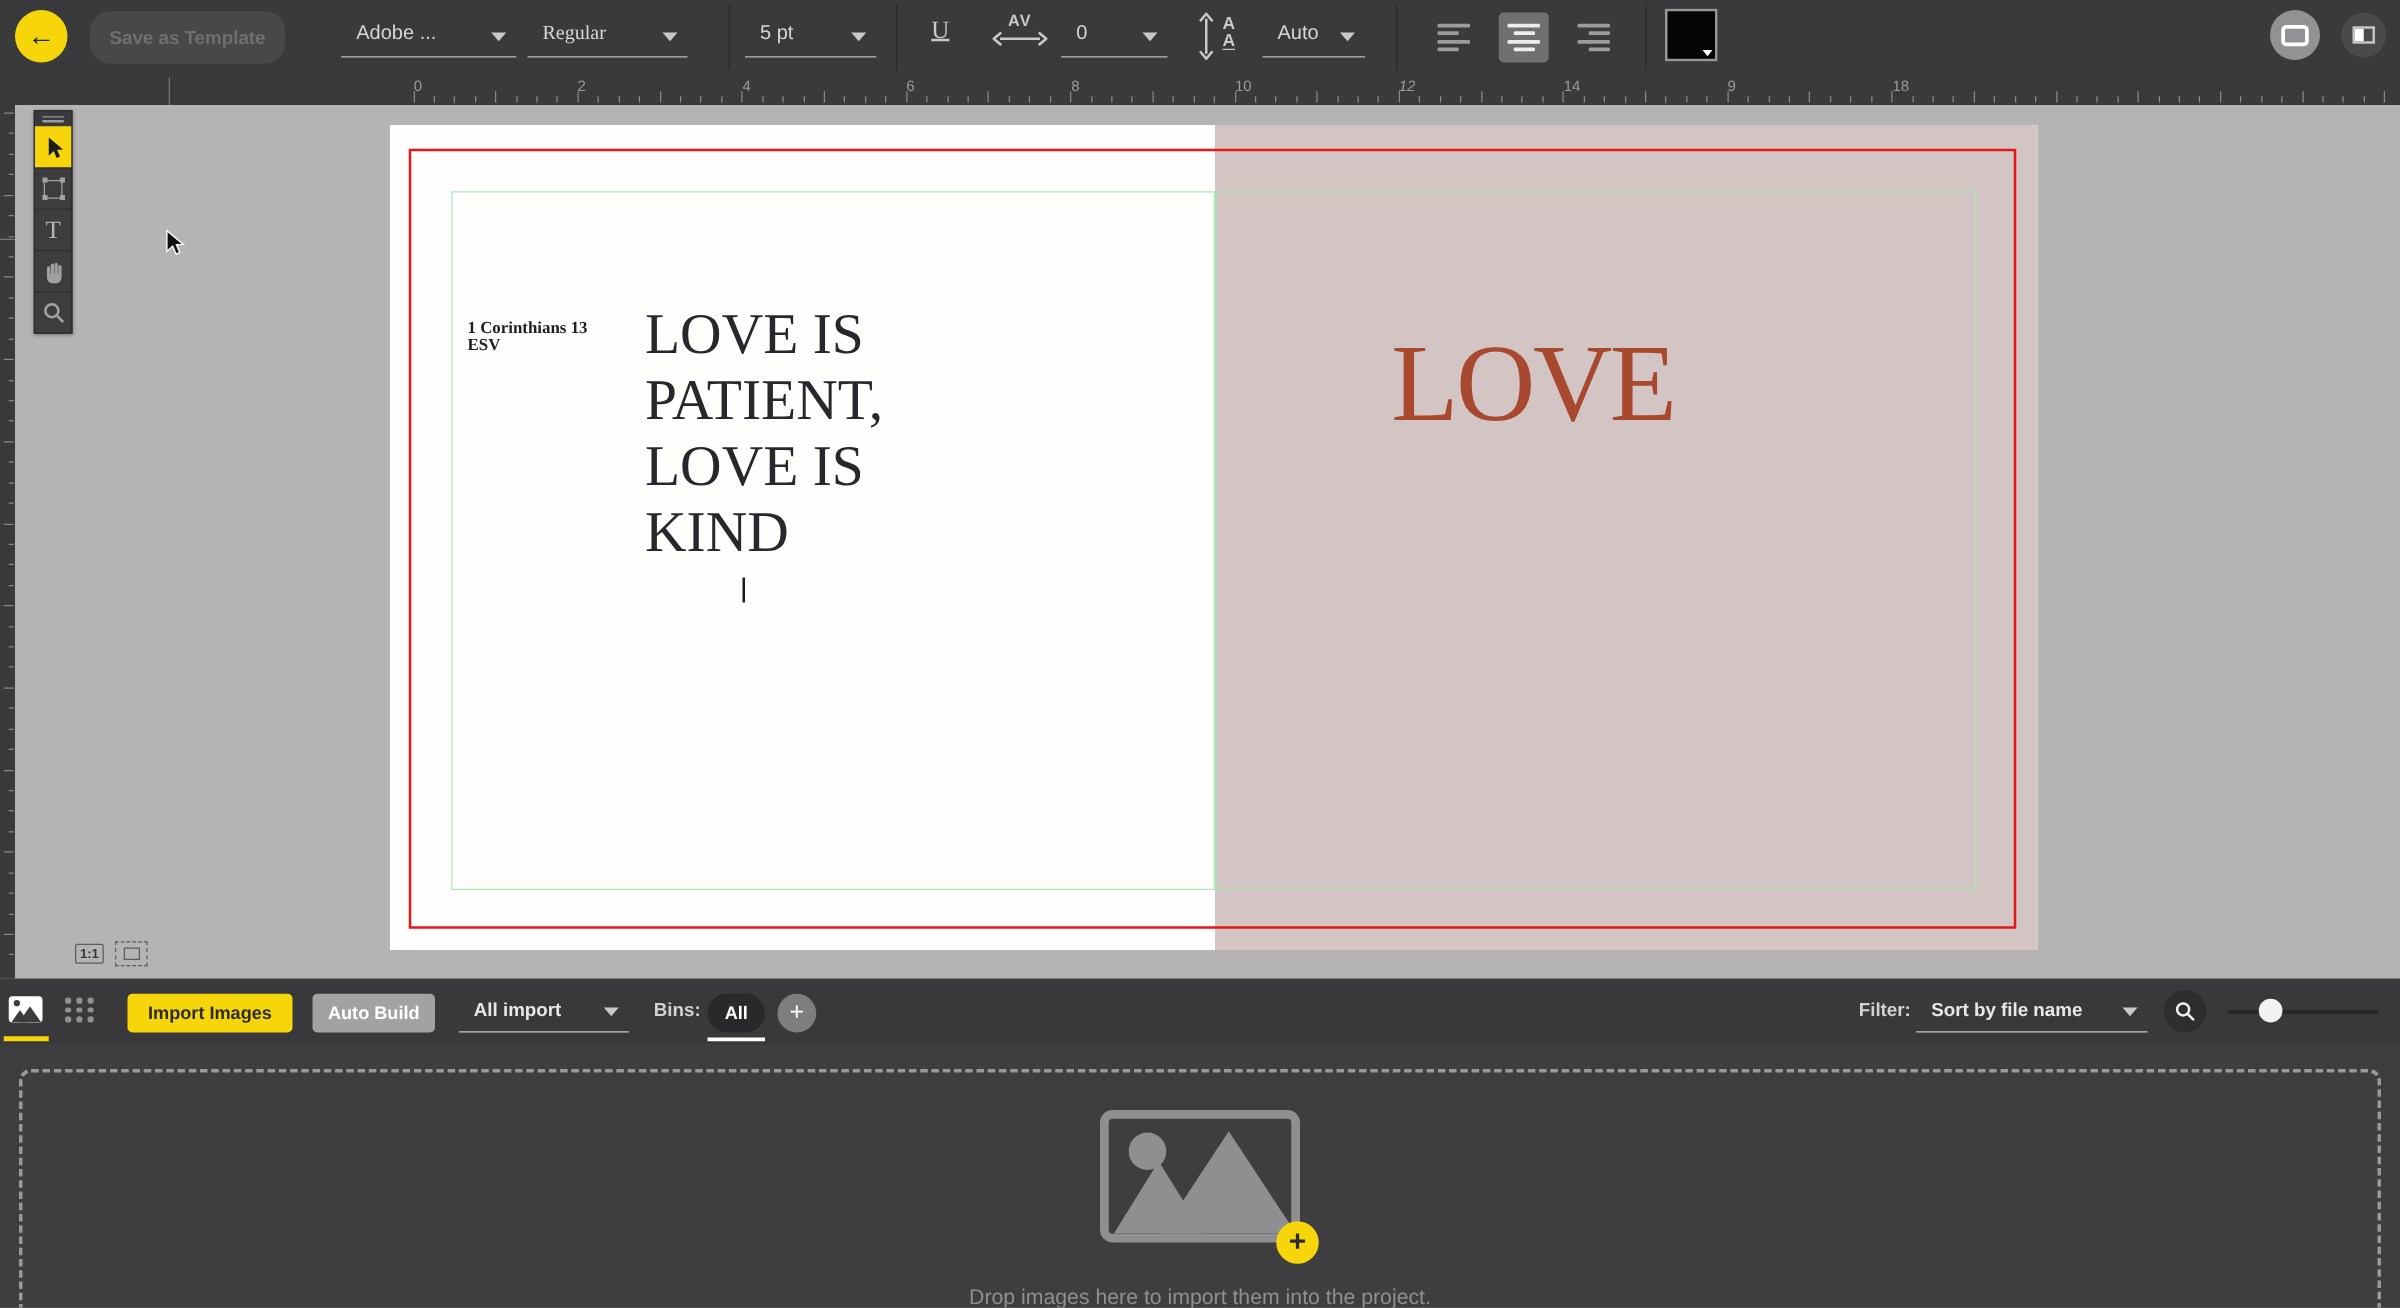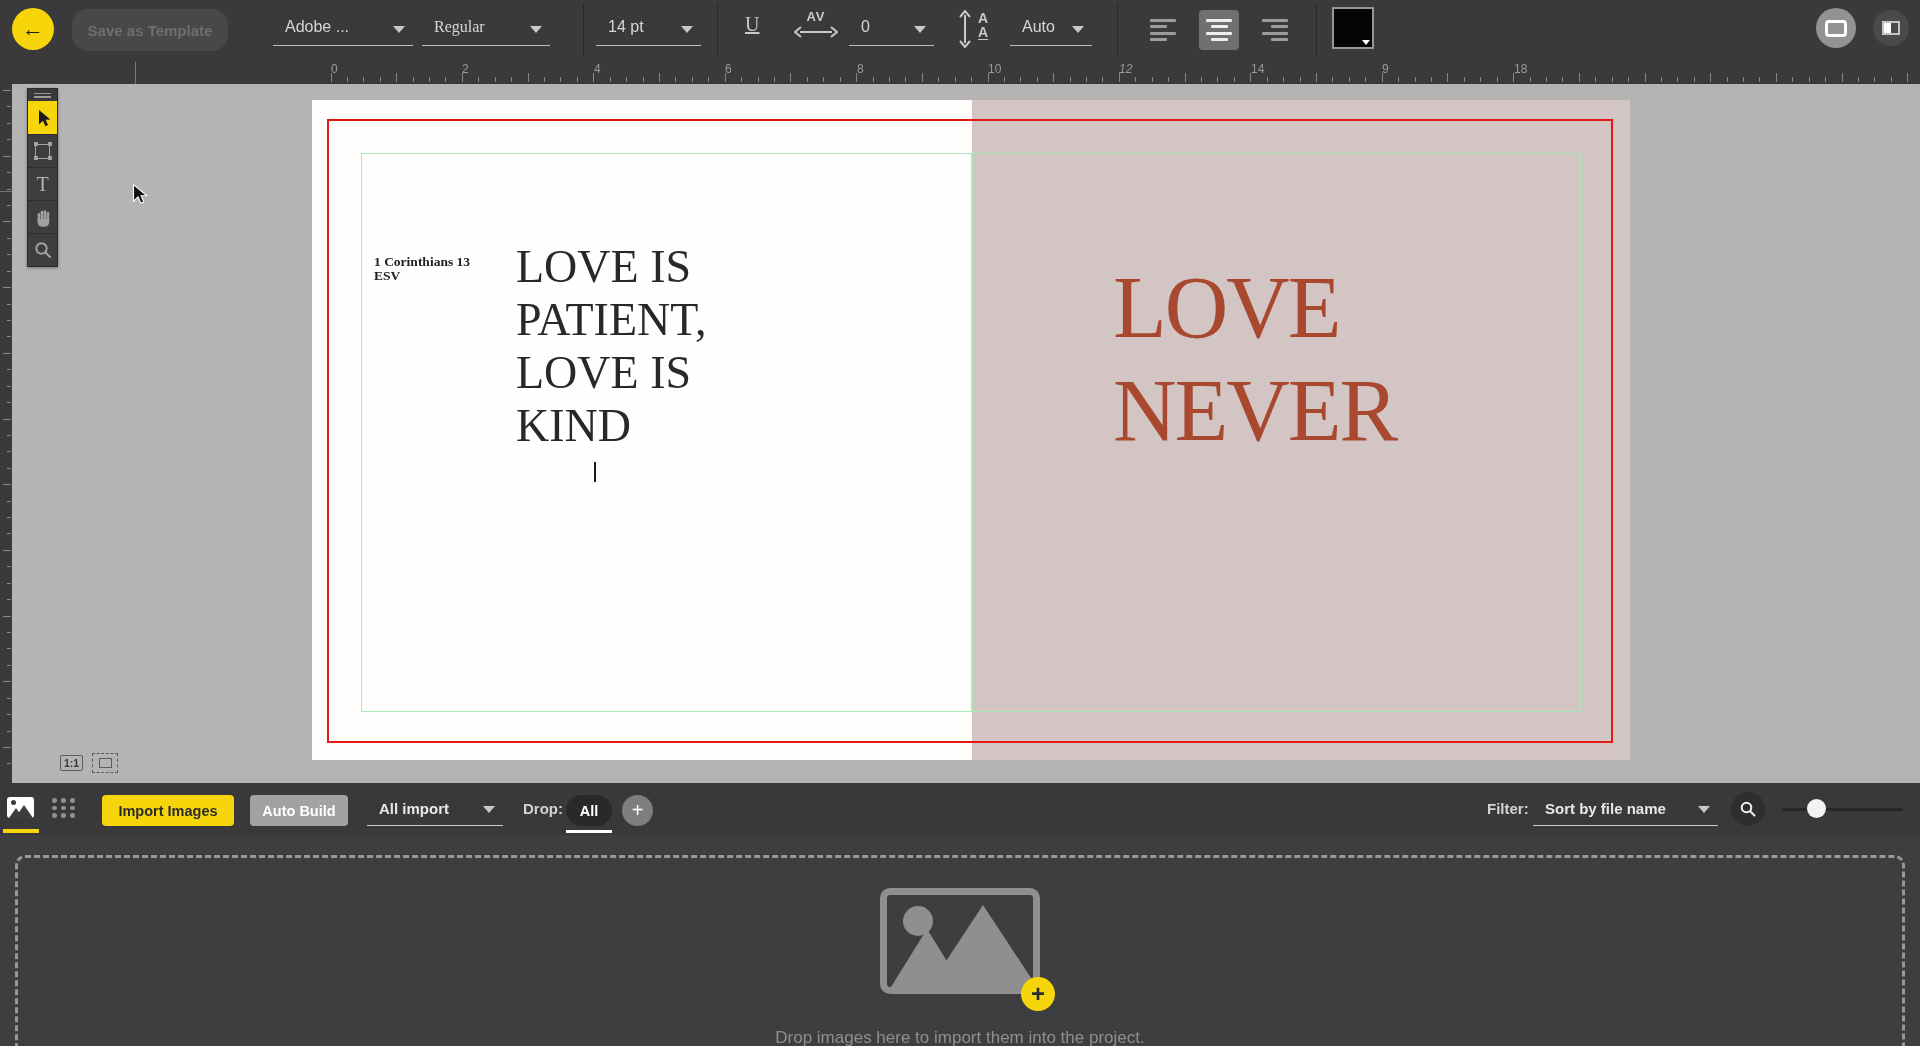--- a/index.html
+++ b/index.html
@@ -169,21 +169,21 @@
   </div>
   <div class="dd" style="left:422px; width:128px;font-family:Liberation Serif, serif;">
     <span class="dd-text">Regular</span>
     <span class="caret"></span>
     <span class="ul"></span>
   </div>
 
   <span class="vdiv" style="left:583px;"></span>
 
   <div class="dd" style="left:596px; width:105px;">
-    <span class="dd-text">14 pt</span>
+    <span class="dd-text">5 pt</span>
     <span class="caret"></span>
     <span class="ul"></span>
   </div>
 
   <span class="vdiv" style="left:717px;"></span>
 
   <span class="u-btn">U</span>
 
   <div class="av-icon">
     <div class="av-t">AV</div>
@@ -435,21 +435,20 @@
   <div class="quote-left">
     <div>LOVE IS</div>
     <div>PATIENT,</div>
     <div>LOVE IS</div>
     <div>KIND</div>
   </div>
   <div class="text-caret"></div>
 
   <div class="quote-right">
     <div>LOVE</div>
-    <div>NEVER</div>
   </div>
 
   <div id="toolbox">
     <div class="tb-grip">
         <i></i>
         <i></i>
       </div>
     <div class="tool selected" style="border-top:none;">
       <svg width="20" height="20" viewBox="0 0 20 20">
         <path d="M6 2 L6 16.5 L10 12.8 L12.4 18.3 L15 17.1 L12.6 11.8 L17.4 11.6 Z" fill="#1b1b1d"></path>
@@ -525,21 +524,21 @@
   <div class="pill pill-auto">
     <span>Auto Build</span>
   </div>
 
   <div class="mb-dd" style="left:367px; width:136px;">
     <span class="dd-text">All import</span>
     <span class="caret"></span>
     <span class="ul"></span>
   </div>
 
-  <span class="mb-label" style="left:523px;">Drop:</span>
+  <span class="mb-label" style="left:523px;">Bins:</span>
   <div class="bin-all">
     <span>All</span>
   </div>
   <span class="bin-underline"></span>
   <div class="bin-add">
     <span>+</span>
   </div>
 
   <span class="mb-label" style="left:1487px;">Filter:</span>
   <div class="mb-dd" style="left:1533px; width:185px;">

